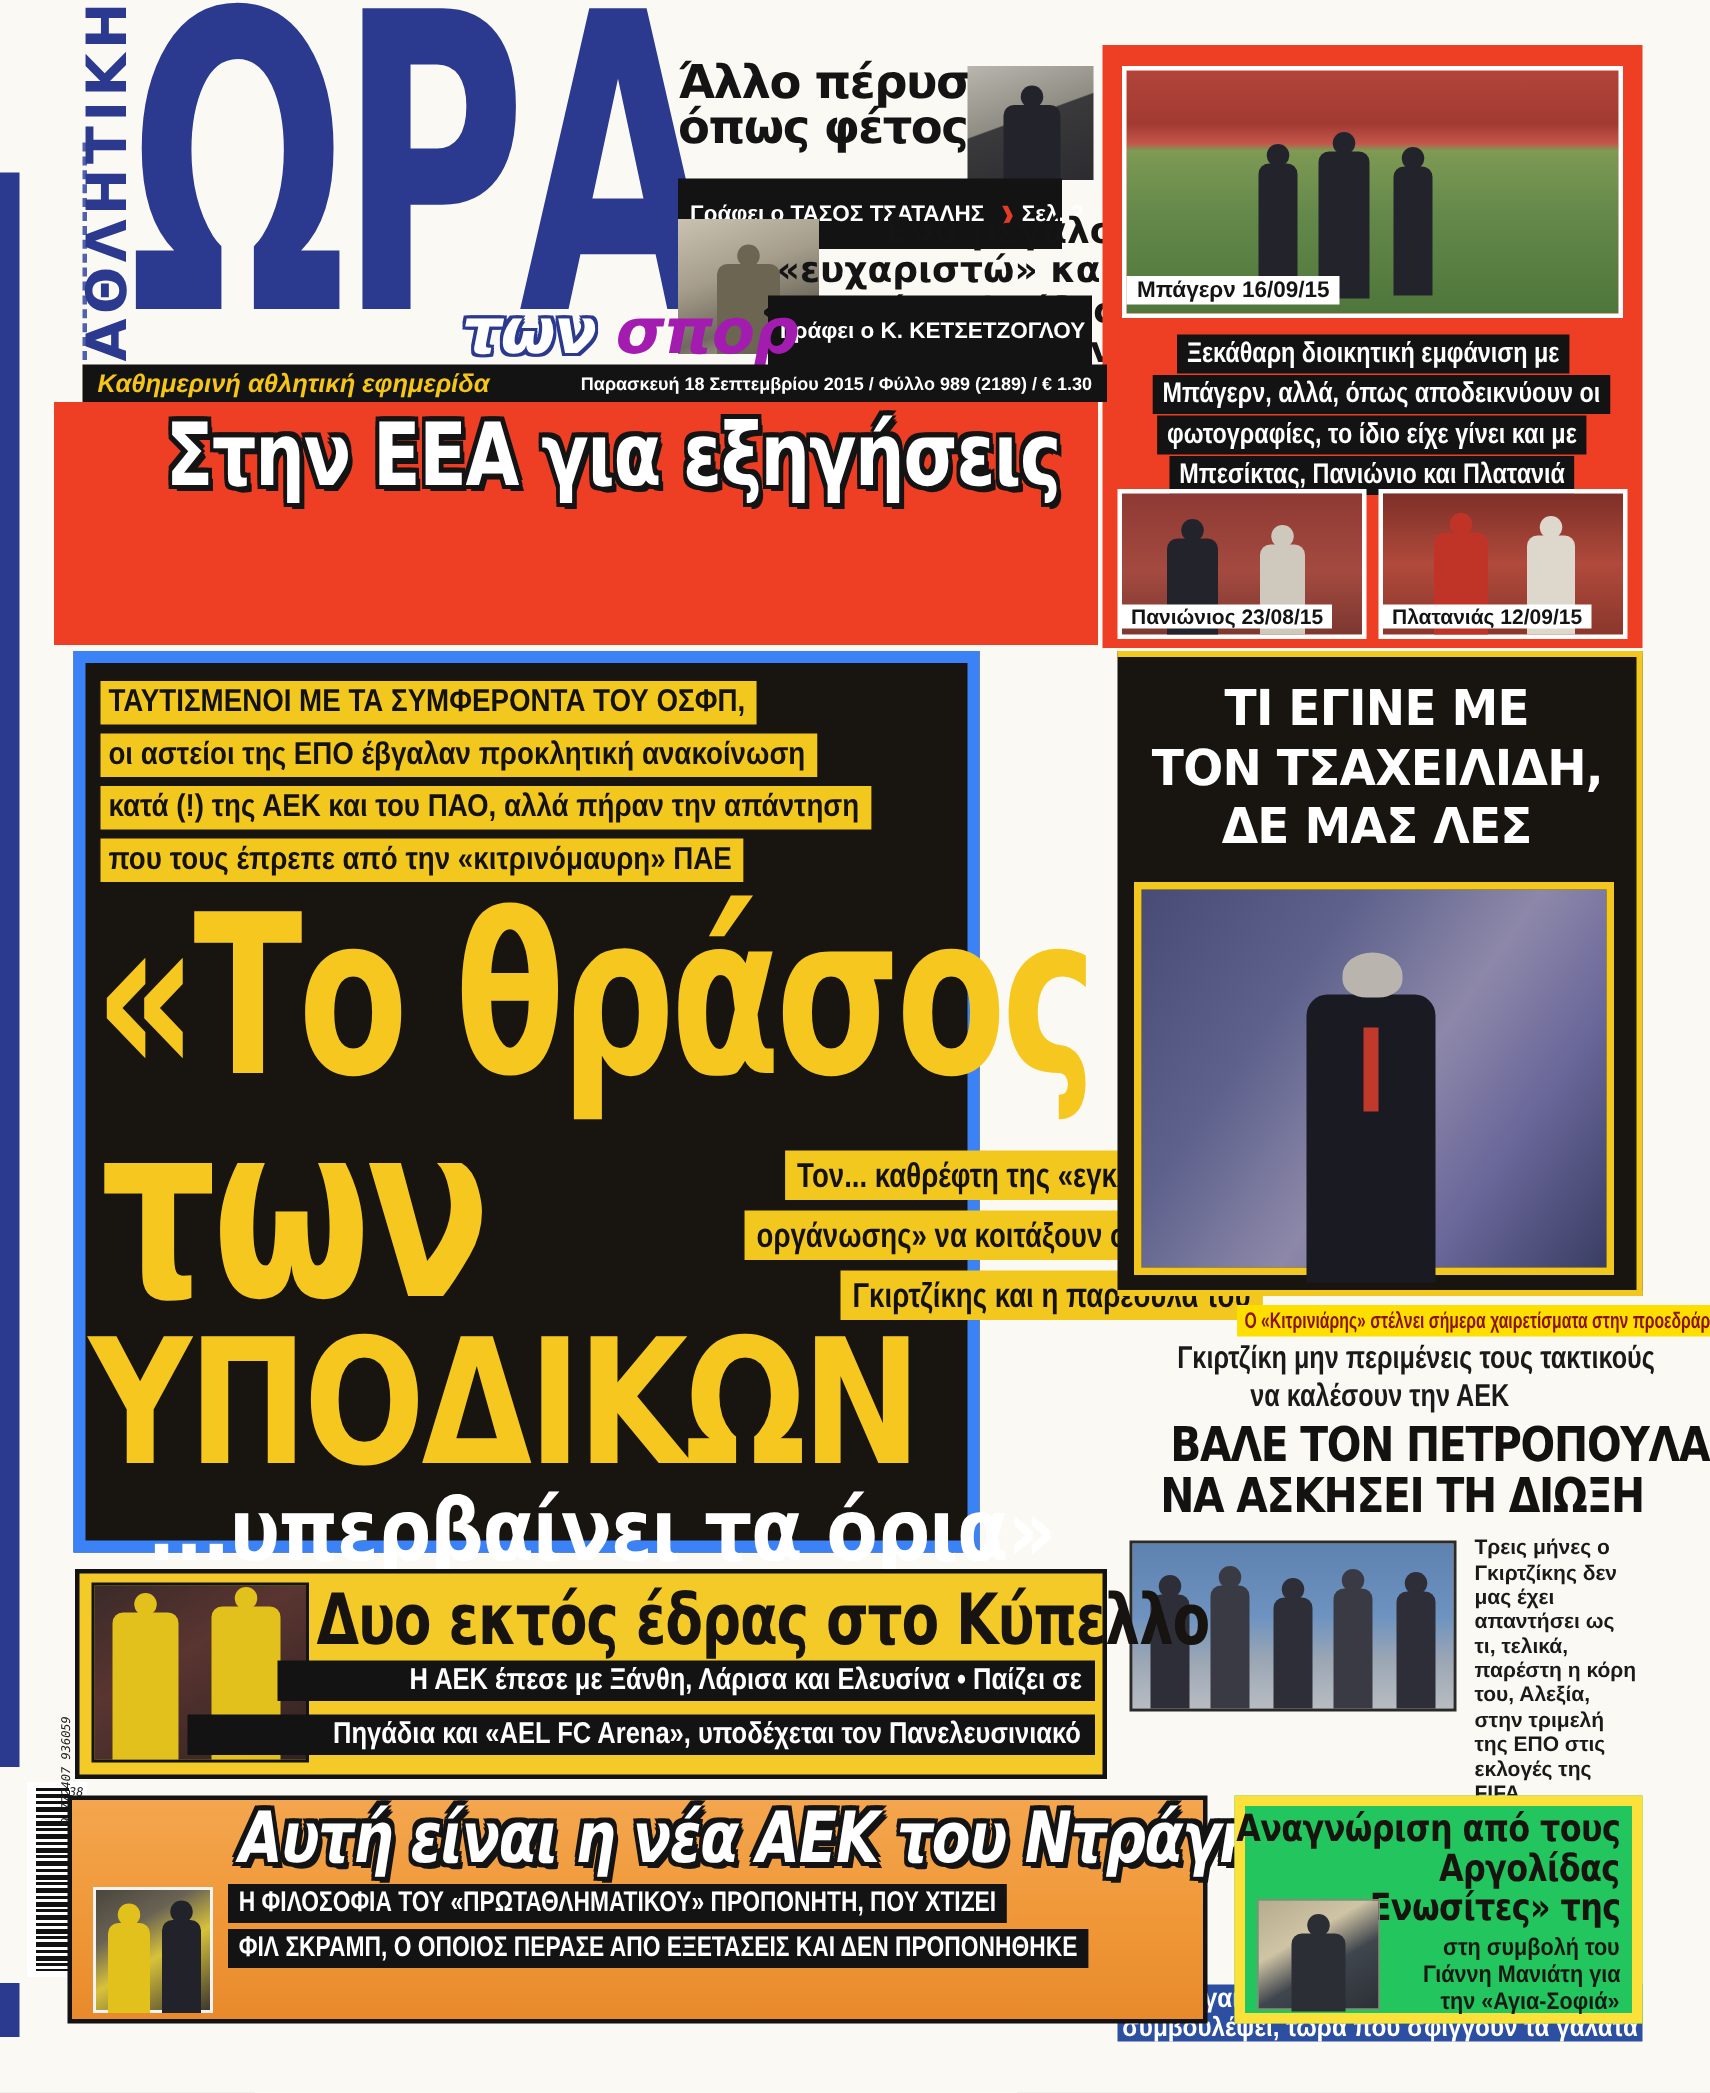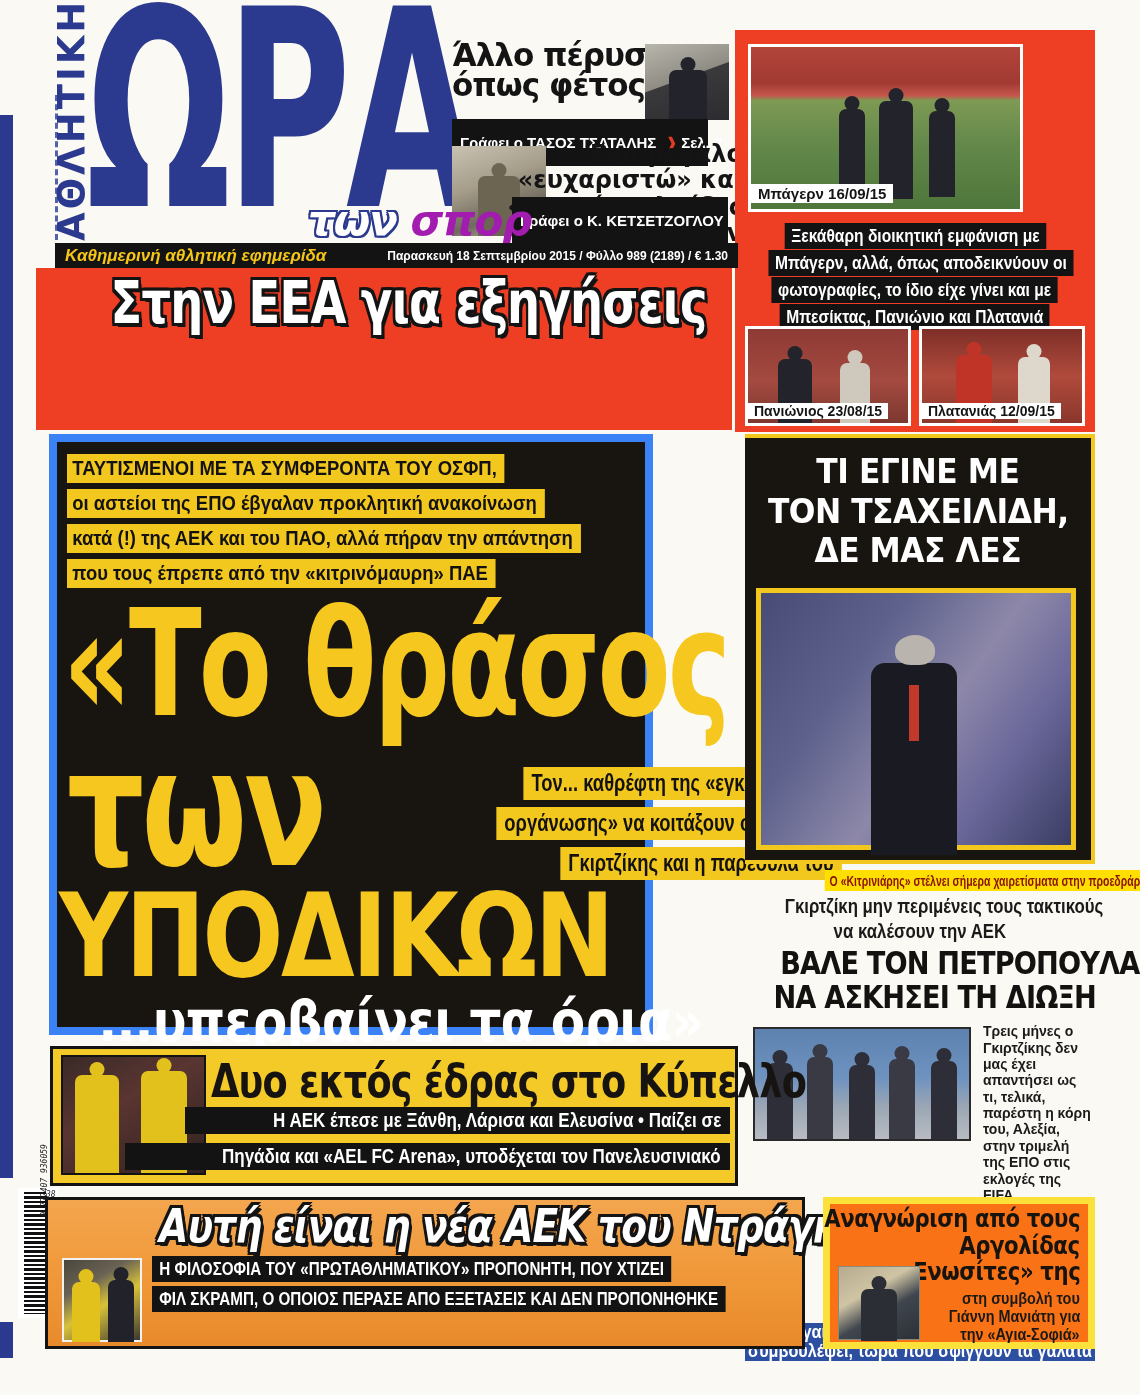--- a/index.html
+++ b/index.html
@@ -48,21 +48,21 @@
   .photo{position:absolute;box-sizing:border-box;}
   .st1-photo{left:645px;top:44px;width:84px;height:76px;
     background:linear-gradient(160deg,#b9b6ae 0%,#8f8c84 45%,#3a3a3c 46%,#2c2c30 100%);}
   .st2-photo{left:452px;top:146px;width:94px;height:90px;
     background:linear-gradient(160deg,#c9c2b2 0%,#a59d8a 40%,#6f6a5e 70%,#d6cdb4 100%);}
   .fig{position:absolute;background:#23242b;border-radius:7px 7px 0 0;}
   .fig::before{content:"";position:absolute;top:-13px;left:50%;transform:translateX(-50%);
     width:15px;height:15px;border-radius:50%;background:inherit;}
   
   .red-panel{left:735px;top:30px;width:360px;height:402px;background:#ee3e23;}
-  .rp-photo{left:13px;top:14px;width:275px;height:168px;border:3px solid #fff;
+  .rp-photo{left:13px;top:14px;width:334px;height:168px;border:3px solid #fff;
     background:linear-gradient(180deg,#b2443a 0%,#a23a32 22%,#c4564b 30%,#7e9a54 33%,#63884a 60%,#4f763b 100%);}
   .rp-cap{position:absolute;left:0;bottom:6px;background:#fff;color:#141414;font-weight:bold;
     font-size:15px;padding:1px 7px;white-space:nowrap;}
   .rp-note{left:0;top:192px;width:360px;text-align:center;}
   .rp-note div{margin:1px 0;}
   .rp-note span{display:inline-block;background:#131313;color:#fff;font-weight:bold;font-size:19px;
     padding:2px 8px;white-space:nowrap;transform:scaleX(.82);transform-origin:center;}
   .rp-photo-l{left:10px;top:296px;width:166px;height:100px;border:3px solid #fff;
     background:linear-gradient(180deg,#8e3a34 0%,#a44a40 55%,#7c3830 100%);}
   .rp-photo-r{left:184px;top:296px;width:166px;height:100px;border:3px solid #fff;
@@ -125,21 +125,21 @@
     background:linear-gradient(180deg,#f4a64e 0%,#ef9636 60%,#e88a2b 100%);}
   .or-hl{margin-top:2px;text-align:center;font-size:47px;letter-spacing:-1px;font-style:italic;line-height:1;}
   .or-photo{left:14px;top:58px;width:80px;height:84px;border:2px solid #f2f2f2;
     background:linear-gradient(150deg,#4a463c 0%,#6a6354 30%,#d8c23a 55%,#3c3830 100%);}
   .or-bars{position:absolute;left:104px;top:56px;}
   .or-bars div{margin-bottom:4px;}
   .or-bars span{display:inline-block;background:#131313;color:#fff;font-weight:bold;font-size:19px;
     padding:2px 9px;white-space:nowrap;transform:scaleX(.8);transform-origin:left center;}
   
   .yellow{left:823px;top:1197px;width:272px;height:152px;border:7px solid #fce13a;box-sizing:border-box;
-    background:#f97316;}
+    background:#22c55e;}
   .yp-hl{position:absolute;right:8px;top:2px;text-align:right;font-size:25px;line-height:1.06;
     color:#17130f;letter-spacing:-.5px;}
   .yp-hl span{display:inline-block;transform:scaleX(.85);transform-origin:right center;white-space:nowrap;}
   .yp-photo{left:8px;top:62px;width:82px;height:74px;border:1px solid #8a8a7a;
     background:linear-gradient(150deg,#b6ab8e 0%,#cfc4a4 35%,#40464e 60%,#2c3036 100%);}
   .yp-sub{position:absolute;right:8px;top:86px;text-align:right;font-size:16px;font-weight:bold;
     color:#1c1914;line-height:1.12;}
   .yp-sub span{display:inline-block;transform:scaleX(.9);transform-origin:right center;white-space:nowrap;}
 </style>
 </head>

